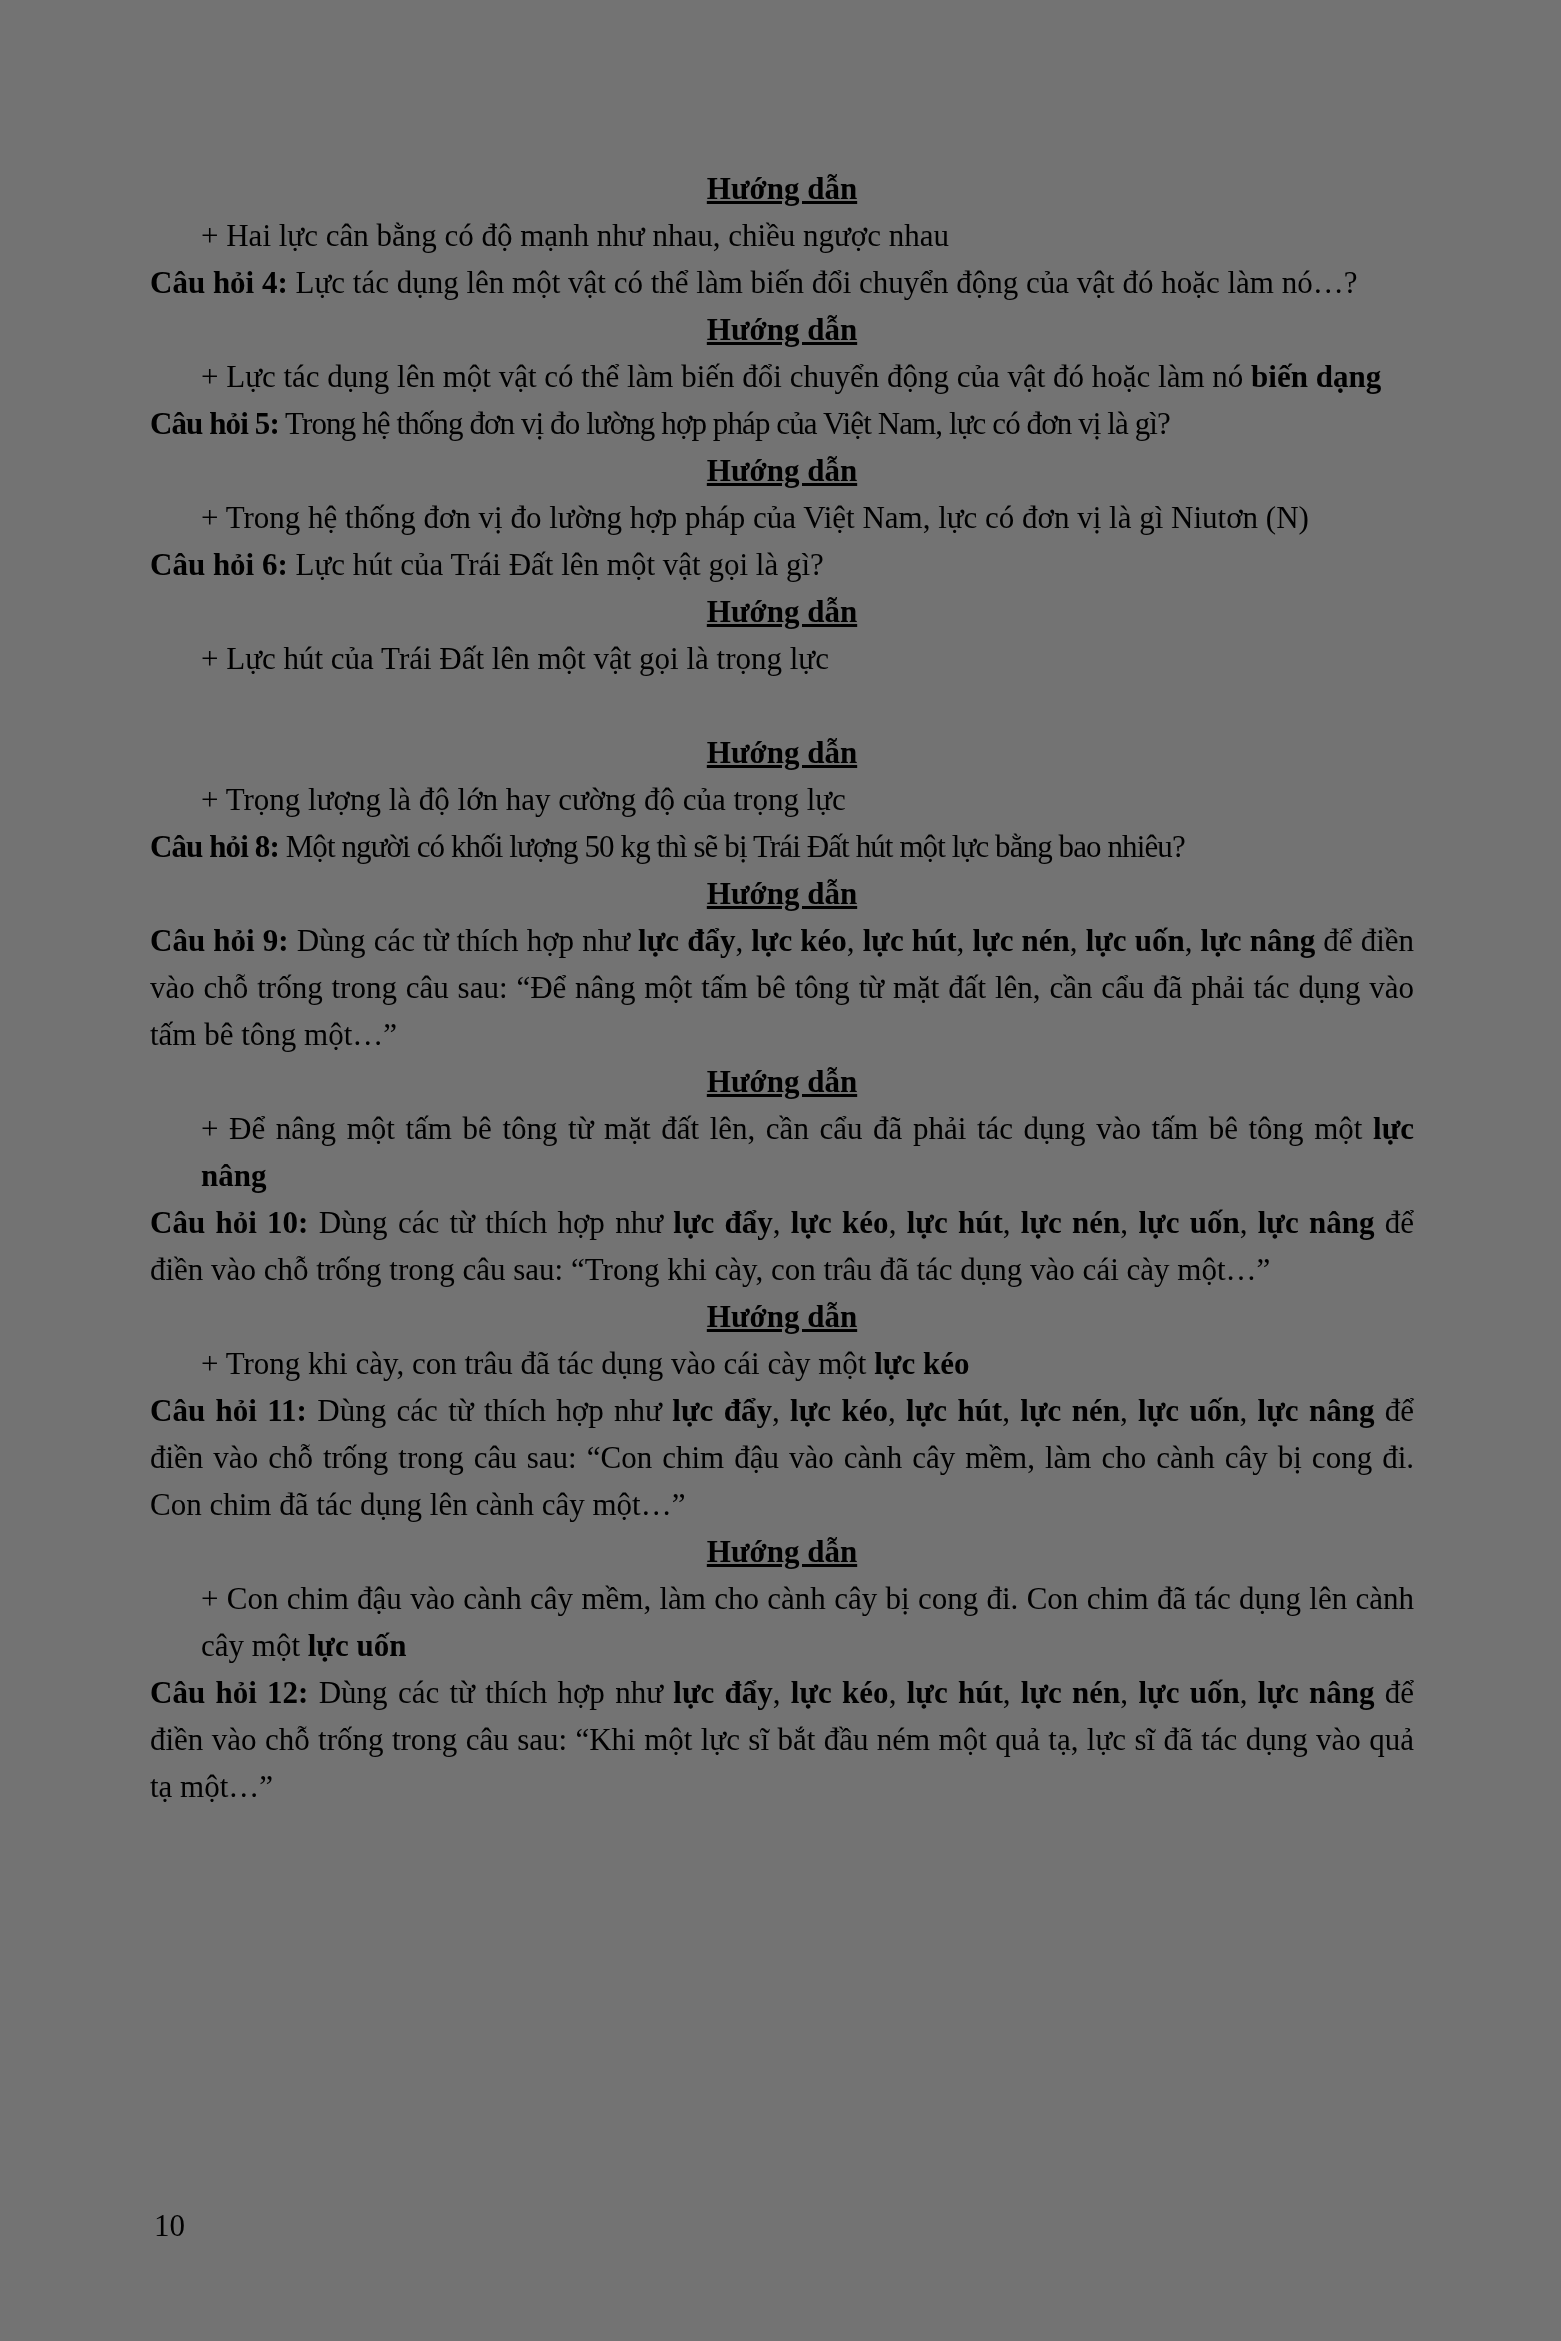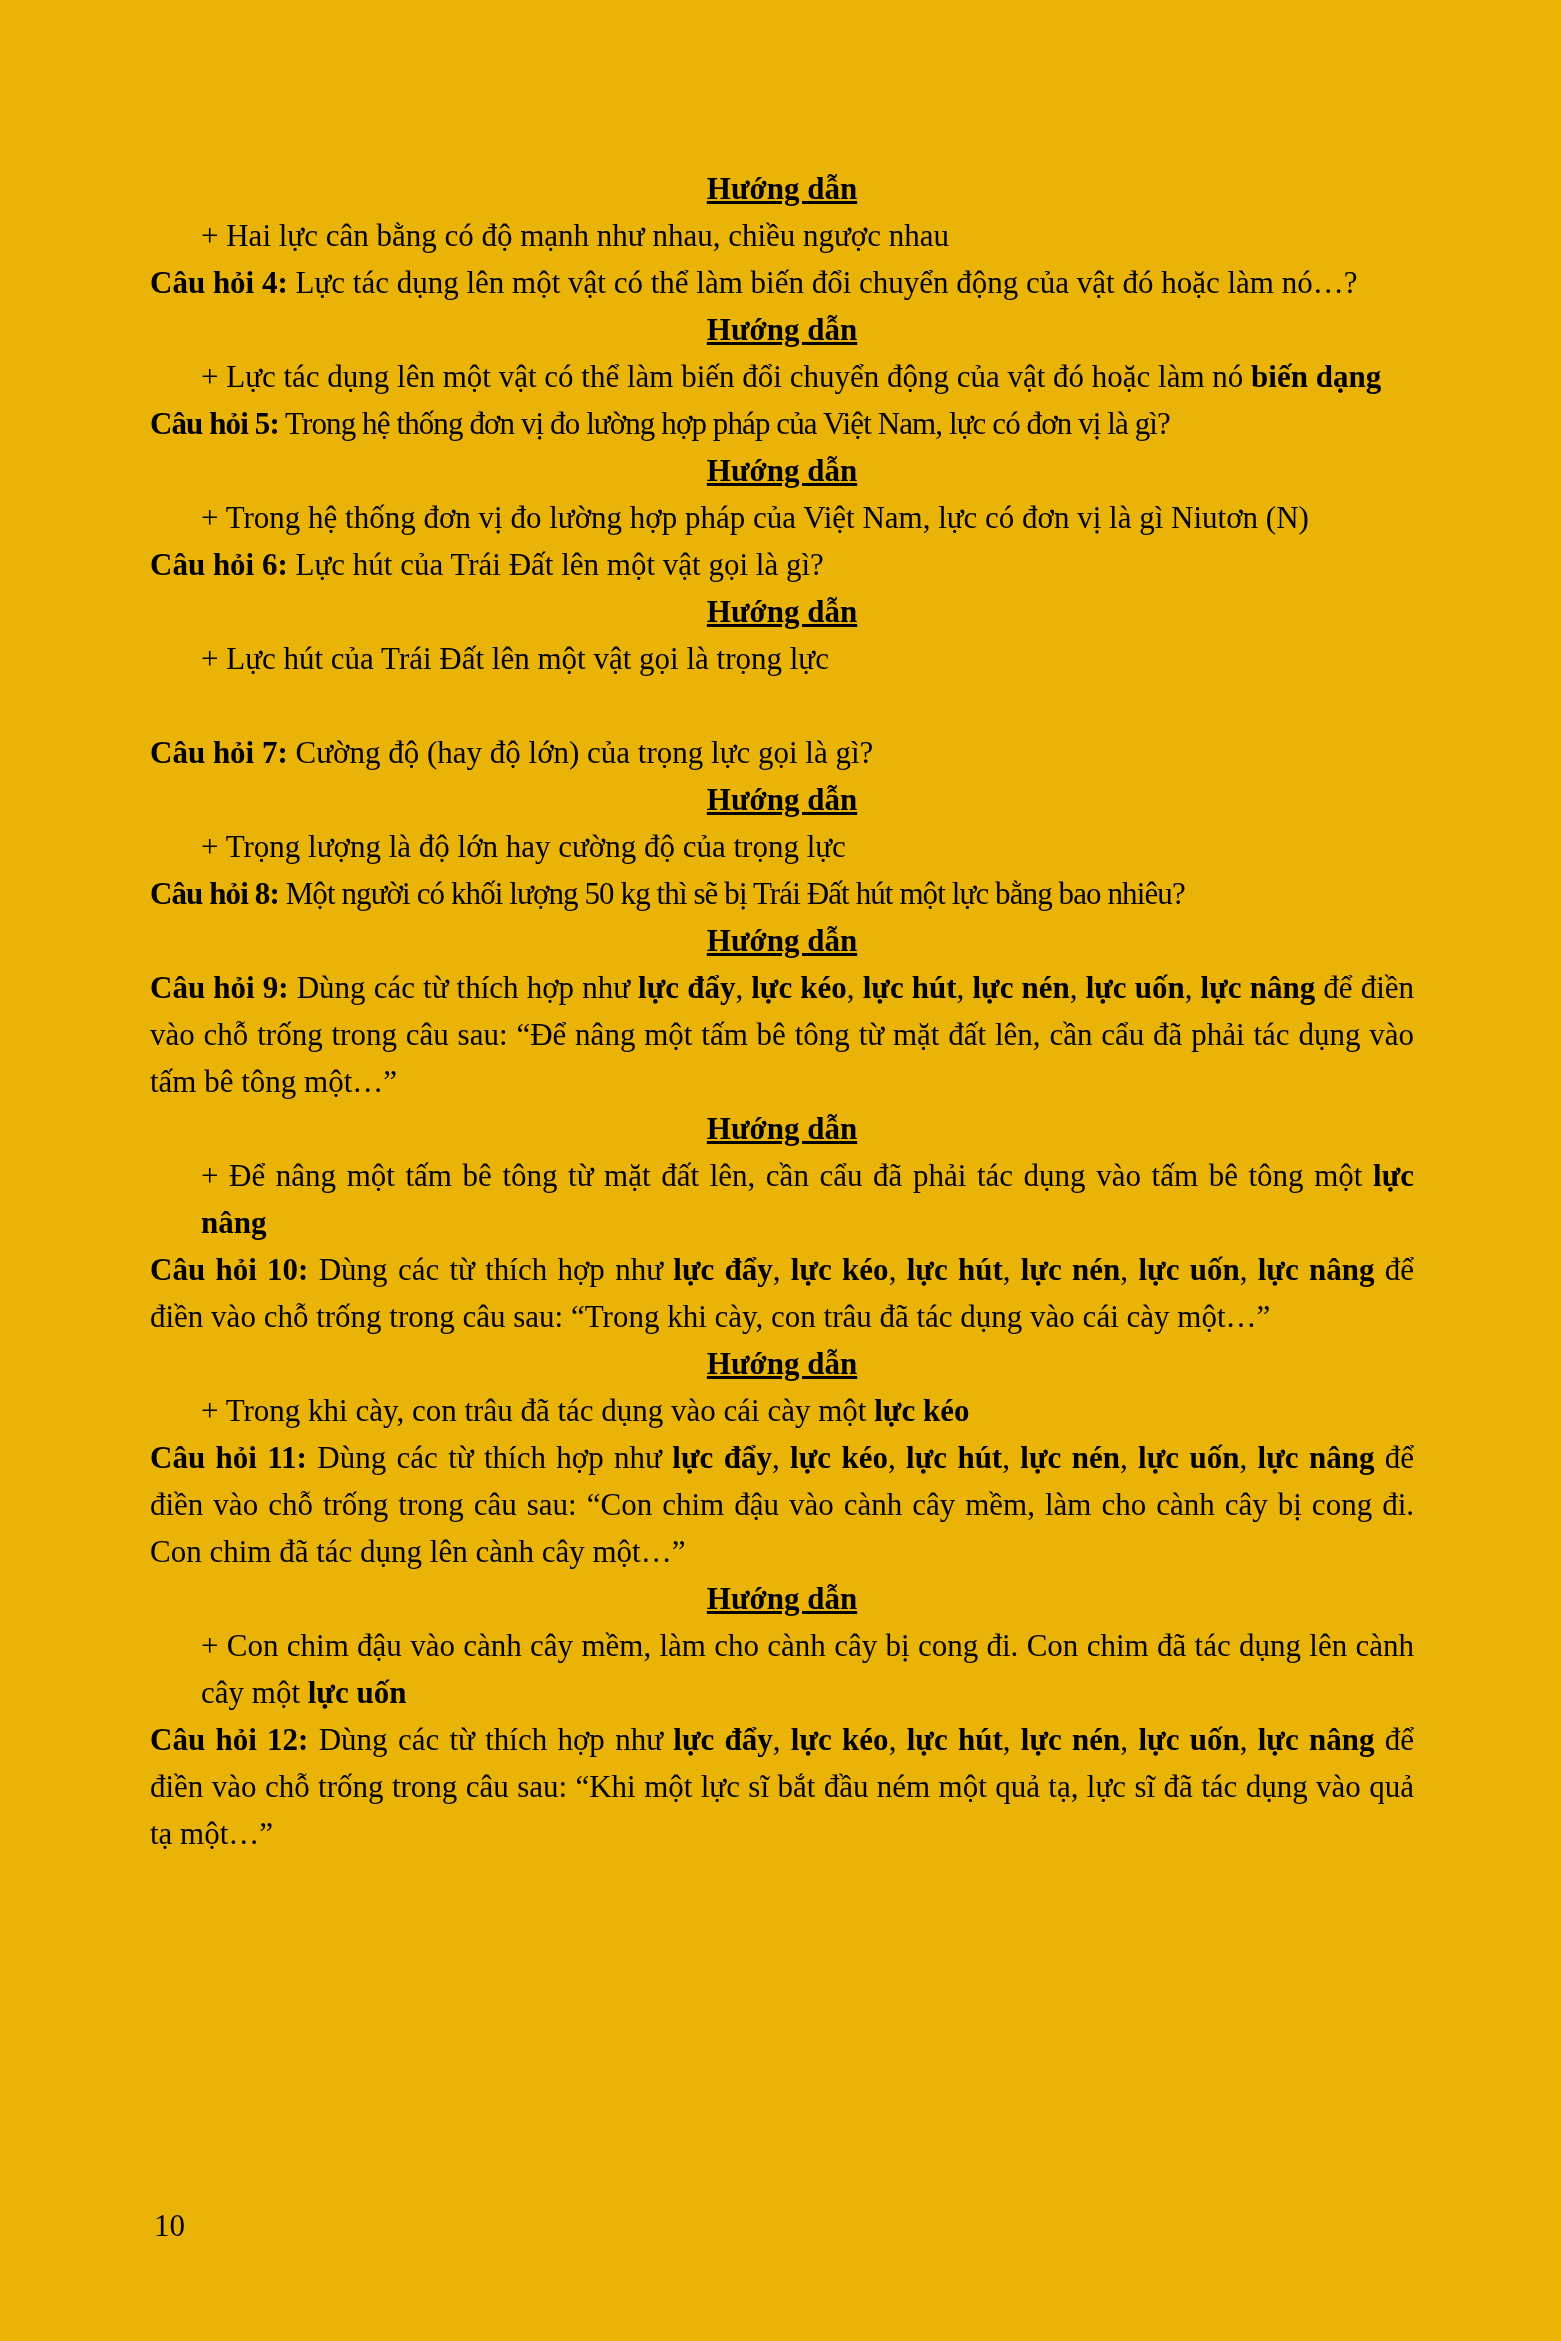--- a/index.html
+++ b/index.html
@@ -12,21 +12,21 @@
     background: #ffffff;
     color: #000000;
     font-family: "Liberation Serif", "DejaVu Serif", serif;
   }
   .page {
     position: relative;
     width: 1561px;
     height: 2342px;
     box-sizing: border-box;
     padding: 165px 147px 0 150px;
-    background: #eab308;
+    background: #737373;
   }
   .content {
     font-size: 31px;
     line-height: 47px;
   }
   .block { margin: 0; }
   .heading {
     text-align: center;
     font-weight: bold;
   }
@@ -61,21 +61,20 @@
       <p class="block question"><b>Câu hỏi 4:</b><span> Lực tác dụng lên một vật có thể làm biến đổi chuyển động của vật đó hoặc làm nó…?</span></p>
       <p class="block heading"><b>Hướng dẫn</b></p>
       <p class="block answer"><span>+ Lực tác dụng lên một vật có thể làm biến đổi chuyển động của vật đó hoặc làm nó </span><b>biến dạng</b></p>
       <p class="block question condensed"><b>Câu hỏi 5:</b><span> Trong hệ thống đơn vị đo lường hợp pháp của Việt Nam, lực có đơn vị là gì?</span></p>
       <p class="block heading"><b>Hướng dẫn</b></p>
       <p class="block answer"><span>+ Trong hệ thống đơn vị đo lường hợp pháp của Việt Nam, lực có đơn vị là gì Niutơn (N)</span></p>
       <p class="block question"><b>Câu hỏi 6:</b><span> Lực hút của Trái Đất lên một vật gọi là gì?</span></p>
       <p class="block heading"><b>Hướng dẫn</b></p>
       <p class="block answer"><span>+ Lực hút của Trái Đất lên một vật gọi là trọng lực</span></p>
       <p class="block spacer"></p>
-      <p class="block question"><b>Câu hỏi 7:</b><span> Cường độ (hay độ lớn) của trọng lực gọi là gì?</span></p>
       <p class="block heading"><b>Hướng dẫn</b></p>
       <p class="block answer"><span>+ Trọng lượng là độ lớn hay cường độ của trọng lực</span></p>
       <p class="block question condensed"><b>Câu hỏi 8:</b><span> Một người có khối lượng 50 kg thì sẽ bị Trái Đất hút một lực bằng bao nhiêu?</span></p>
       <p class="block heading"><b>Hướng dẫn</b></p>
       <p class="block question"><b>Câu hỏi 9:</b><span> Dùng các từ thích hợp như </span><b>lực đẩy</b><span>, </span><b>lực kéo</b><span>, </span><b>lực hút</b><span>, </span><b>lực nén</b><span>, </span><b>lực uốn</b><span>, </span><b>lực nâng</b><span> để điền vào chỗ trống trong câu sau: “Để nâng một tấm bê tông từ mặt đất lên, cần cẩu đã phải tác dụng vào tấm bê tông một…”</span></p>
       <p class="block heading"><b>Hướng dẫn</b></p>
       <p class="block answer"><span>+ Để nâng một tấm bê tông từ mặt đất lên, cần cẩu đã phải tác dụng vào tấm bê tông một </span><b>lực nâng</b></p>
       <p class="block question"><b>Câu hỏi 10:</b><span> Dùng các từ thích hợp như </span><b>lực đẩy</b><span>, </span><b>lực kéo</b><span>, </span><b>lực hút</b><span>, </span><b>lực nén</b><span>, </span><b>lực uốn</b><span>, </span><b>lực nâng</b><span> để điền vào chỗ trống trong câu sau: “Trong khi cày, con trâu đã tác dụng vào cái cày một…”</span></p>
       <p class="block heading"><b>Hướng dẫn</b></p>
       <p class="block answer"><span>+ Trong khi cày, con trâu đã tác dụng vào cái cày một </span><b>lực kéo</b></p>

